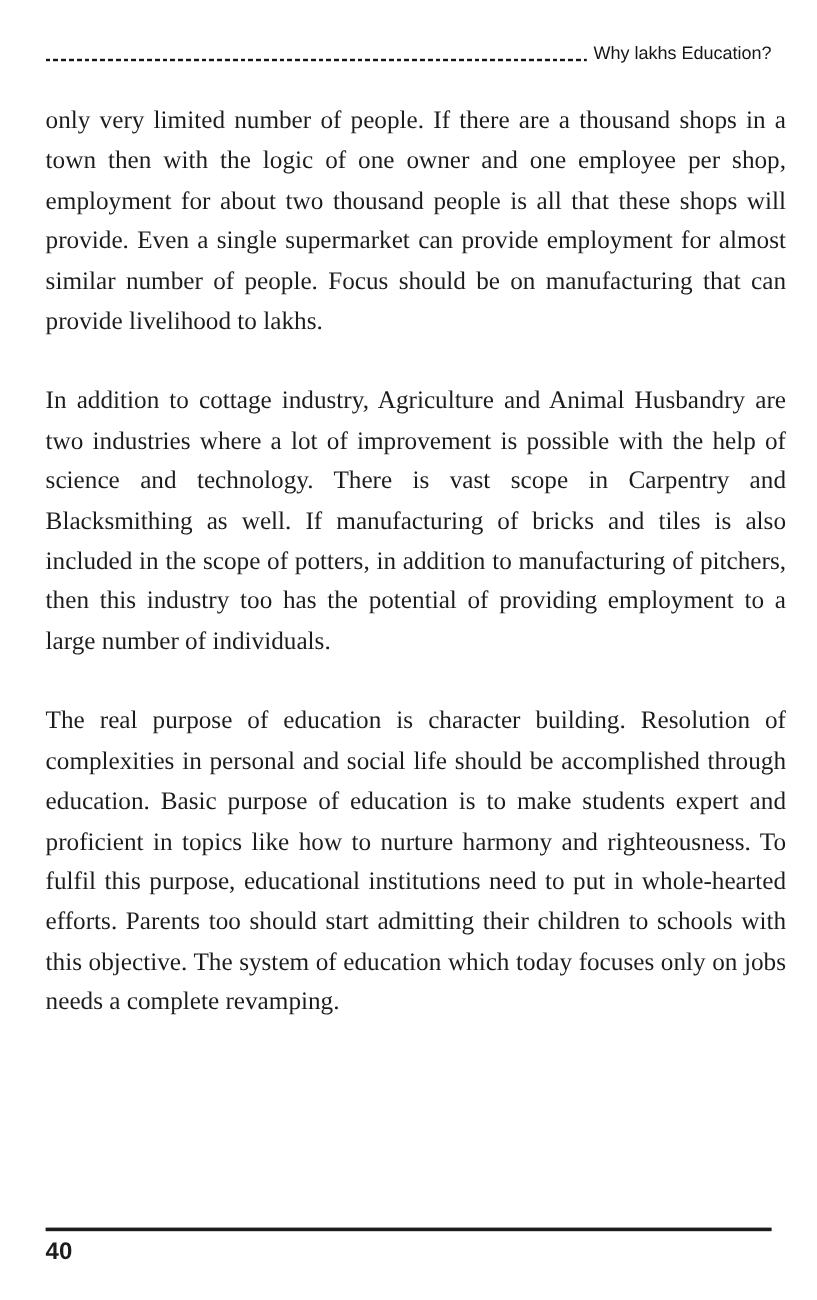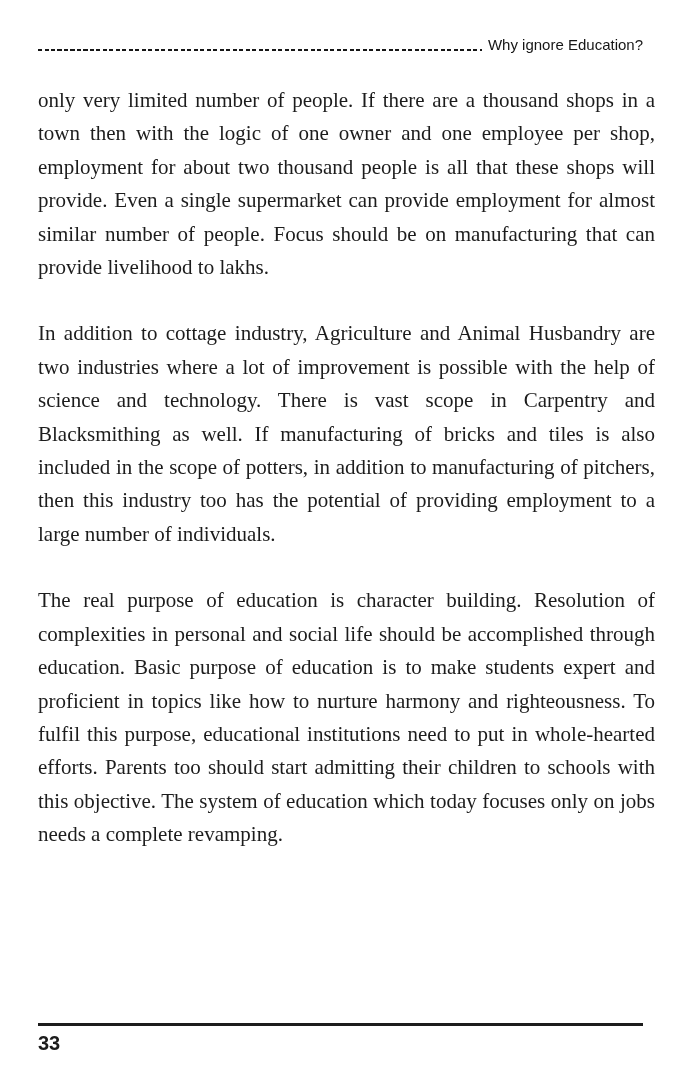--- a/index.html
+++ b/index.html
@@ -67,26 +67,26 @@
     color: #1c1c1c;
   }
 </style>
 </head>
 <body>
 
 <div class="page">
 
   <div class="header">
     <div class="header-rule"></div>
-    <div class="header-title">Why ignore Education?</div>
+    <div class="header-title">Why lakhs Education?</div>
   </div>
 
   <div class="body-text">
     <p>only very limited number of people. If there are a thousand shops in a town then with the logic of one owner and one employee per shop, employment for about two thousand people is all that these shops will provide. Even a single supermarket can provide employment for almost similar number of people. Focus should be on manufacturing that can provide livelihood to lakhs.</p>
     <p>In addition to cottage industry, Agriculture and Animal Husbandry are two industries where a lot of improvement is possible with the help of science and technology. There is vast scope in Carpentry and Blacksmithing as well. If manufacturing of bricks and tiles is also included in the scope of potters, in addition to manufacturing of pitchers, then this industry too has the potential of providing employment to a large number of individuals.</p>
     <p>The real purpose of education is character building. Resolution of complexities in personal and social life should be accomplished through education. Basic purpose of education is to make students expert and proficient in topics like how to nurture harmony and righteousness. To fulfil this purpose, educational institutions need to put in whole-hearted efforts. Parents too should start admitting their children to schools with this objective. The system of education which today focuses only on jobs needs a complete revamping.</p>
   </div>
 
   <div class="footer">
-    <div class="page-number">33</div>
+    <div class="page-number">40</div>
   </div>
 
 </div>
 
 </body></html>

